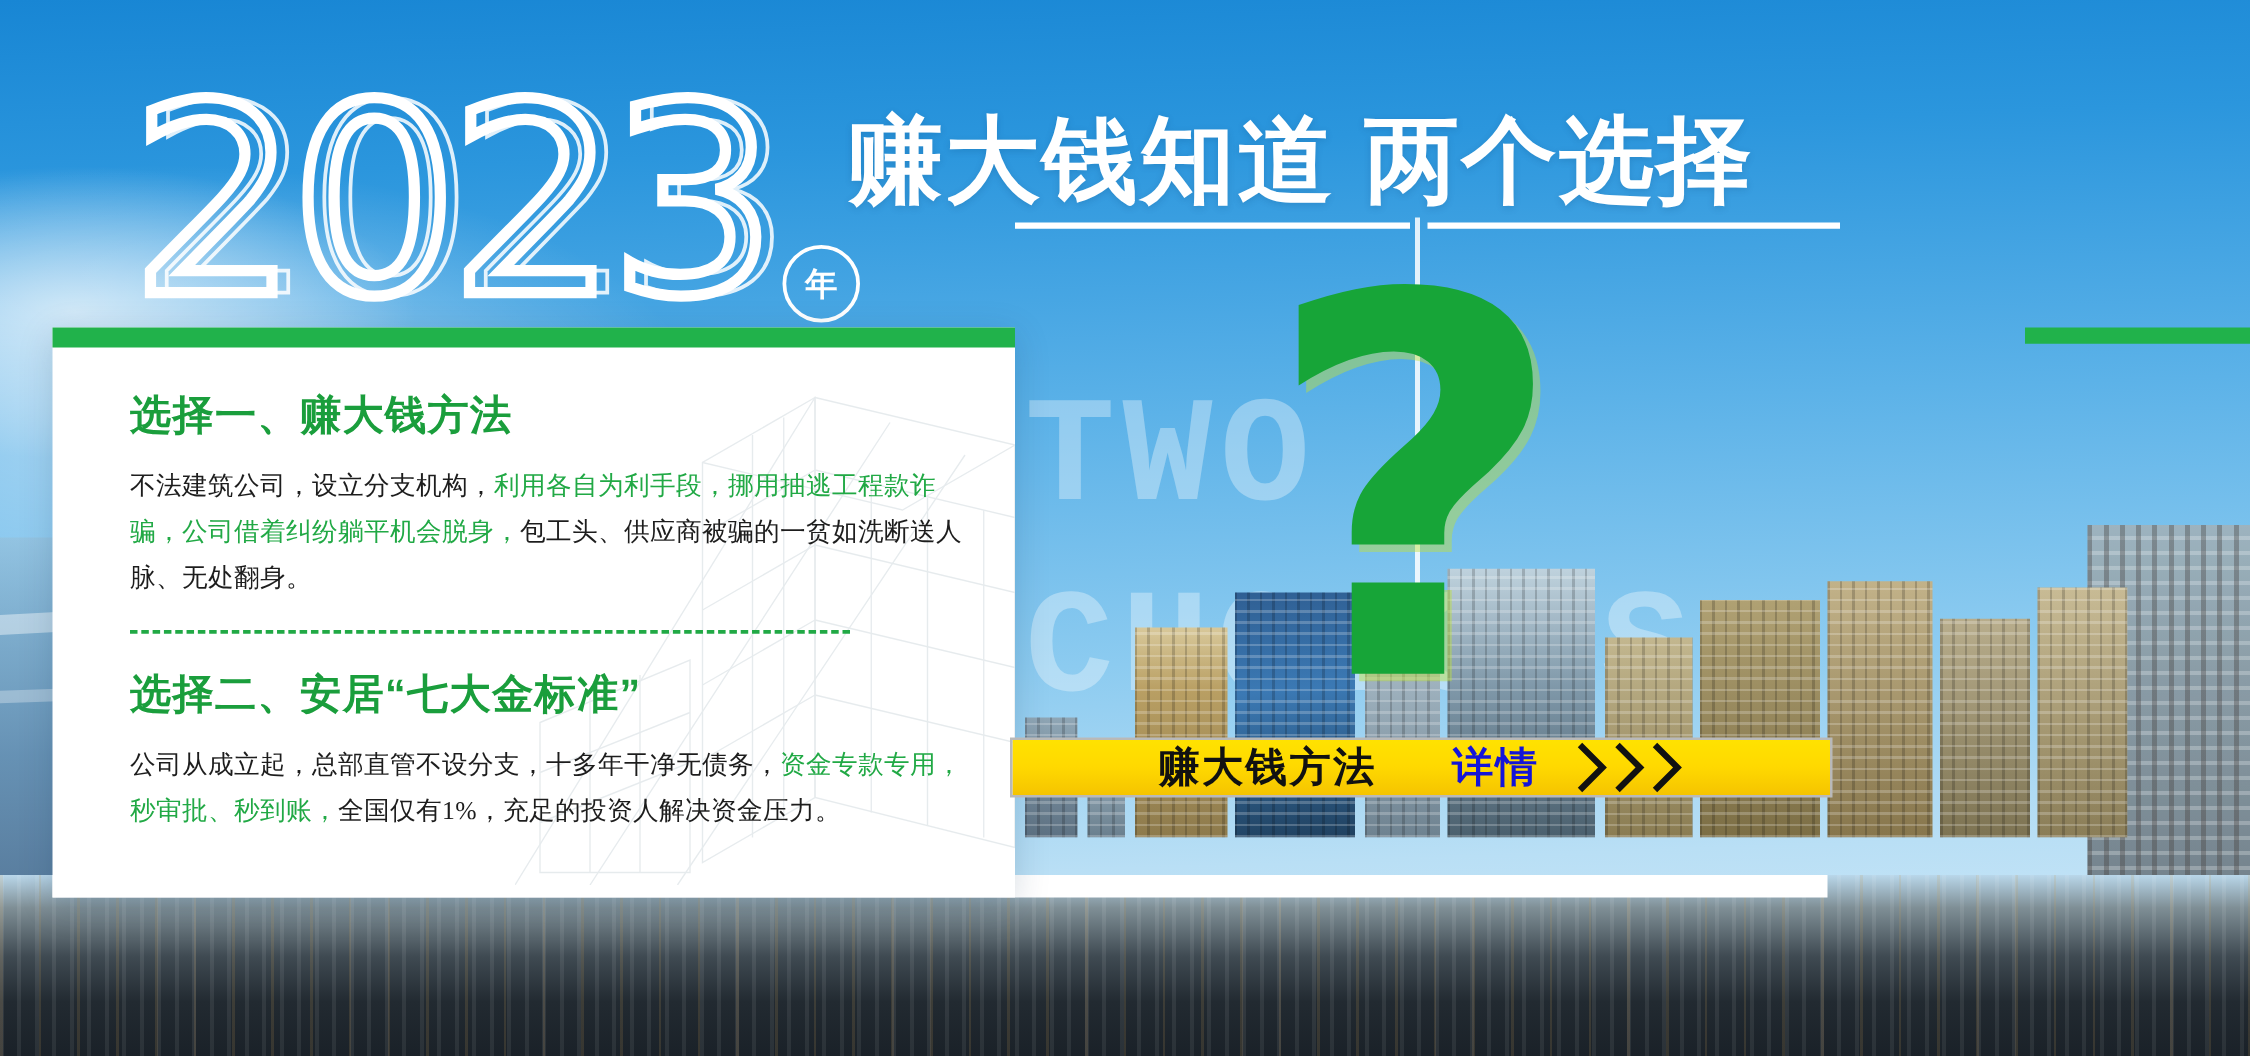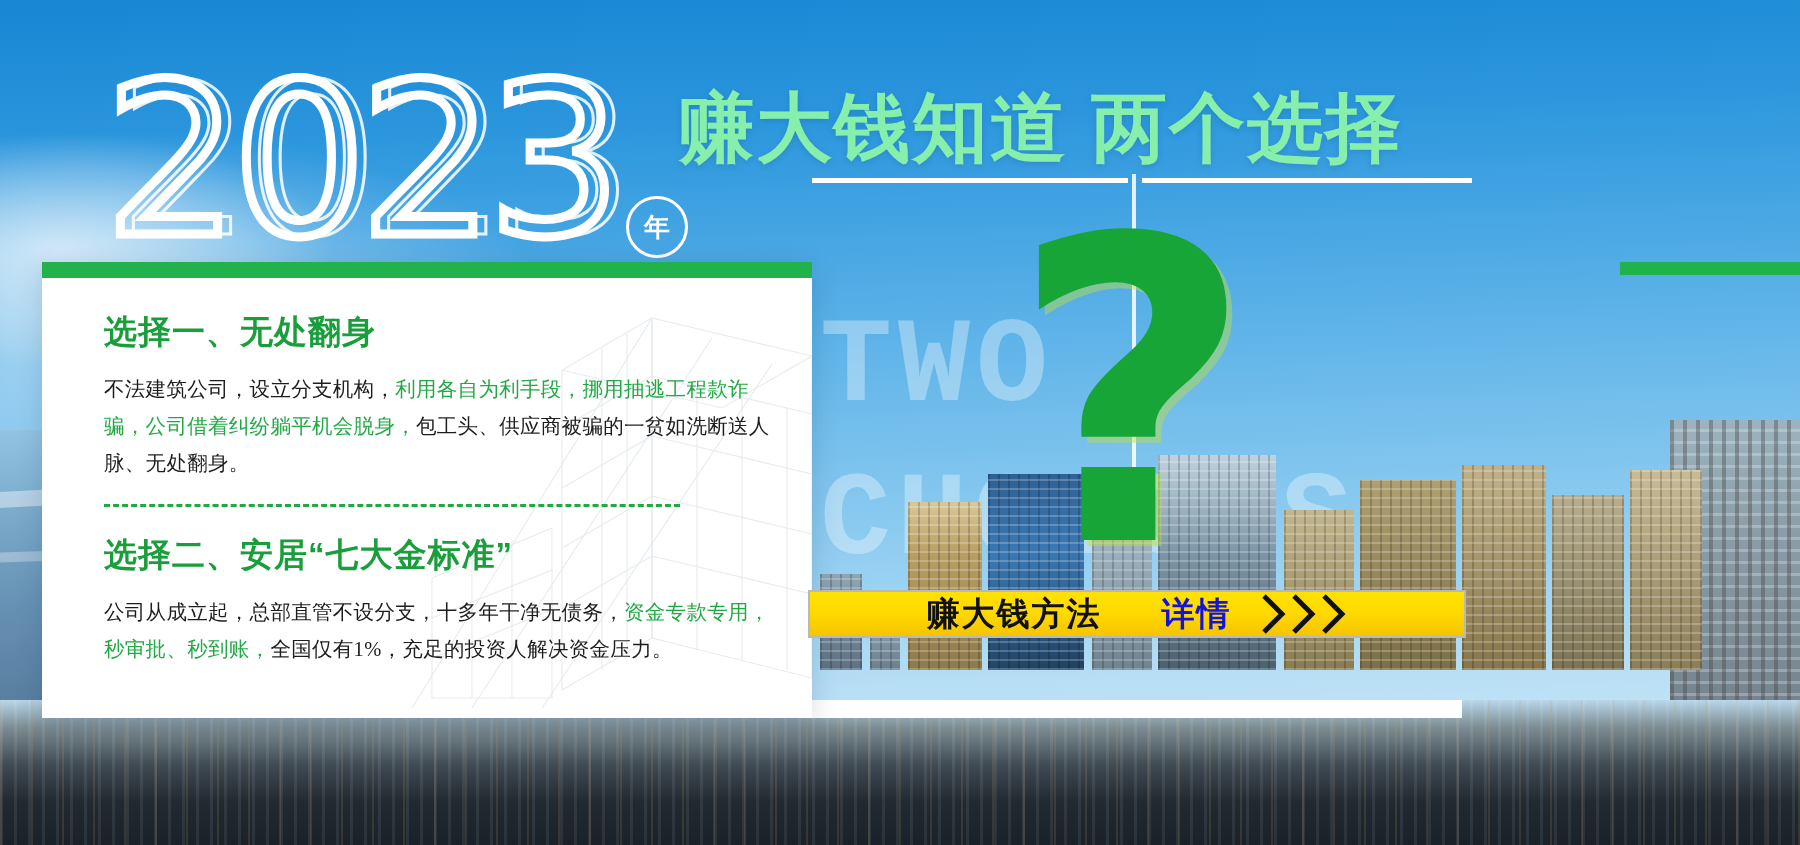--- a/index.html
+++ b/index.html
@@ -82,21 +82,21 @@
     position:absolute; left:626px; top:196px;
     width:62px; height:62px; border-radius:50%;
     border:3px solid #ffffff;
     display:flex; align-items:center; justify-content:center;
     color:#ffffff; font-size:26px; font-weight:700;
   }
 
   
   .headline{
     position:absolute; left:678px; top:78px;
-    color:#86efac; font-size:76px; font-weight:700;
+    color:#ffffff; font-size:76px; font-weight:700;
     letter-spacing:2px; white-space:nowrap;
     text-shadow:0 2px 6px rgba(0,60,110,.18);
   }
   .hl-rules{ position:absolute; left:812px; top:174px; width:660px; height:14px; }
   .hl-rule{ position:absolute; top:4px; height:5px; background:#ffffff; }
   .hl-rule.a{ left:0; width:316px; }
   .hl-rule.b{ left:330px; width:330px; }
   .hl-tick{ position:absolute; left:320px; top:0; width:4px; height:470px; background:rgba(255,255,255,.85); }
 
   
@@ -251,21 +251,21 @@
         <path d="M20 300 L140 250 L140 420 L20 420 Z"></path>
         <path d="M20 340 L140 292 M20 380 L140 332"></path>
         <path d="M60 280 L60 420 M100 262 L100 420"></path>
         <path d="M0 430 L240 40 M60 430 L300 60 M130 430 L360 86"></path>
       </svg>
     </div>
 
     <div class="card-inner">
 
       <div>
-        <div class="sec-head">选择一、无处翻身</div>
+        <div class="sec-head">选择一、赚大钱方法</div>
         <div class="sec-body"><span>不法建筑公司，设立分支机构，</span><span class="g">利用各自为利手段，挪用抽逃工程款诈骗，公司借着纠纷躺平机会脱身，</span><span>包工头、供应商被骗的一贫如洗断送人脉、无处翻身。</span></div>
       </div>
 
       <div class="divider"></div>
 
       <div>
         <div class="sec-head">选择二、安居“七大金标准”</div>
         <div class="sec-body"><span>公司从成立起，总部直管不设分支，十多年干净无债务，</span><span class="g">资金专款专用，秒审批、秒到账，</span><span>全国仅有1%，充足的投资人解决资金压力。</span></div>
       </div>
 

